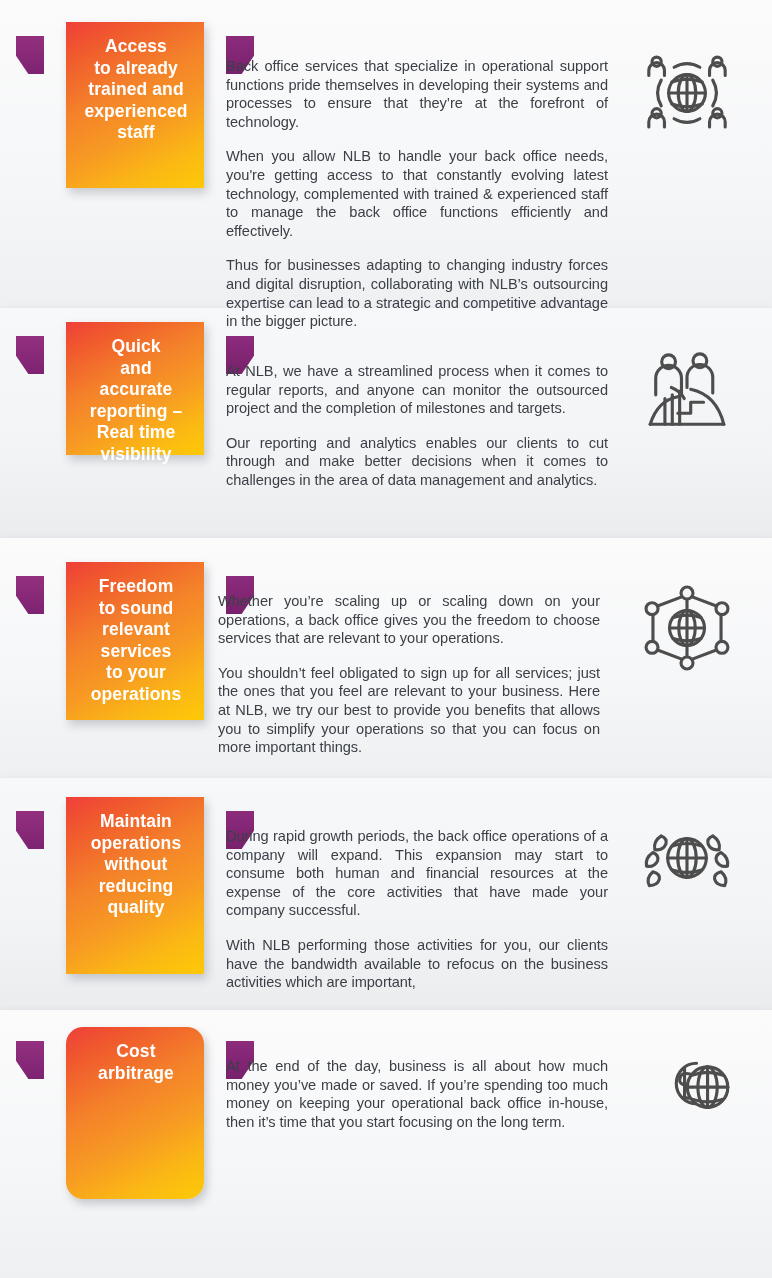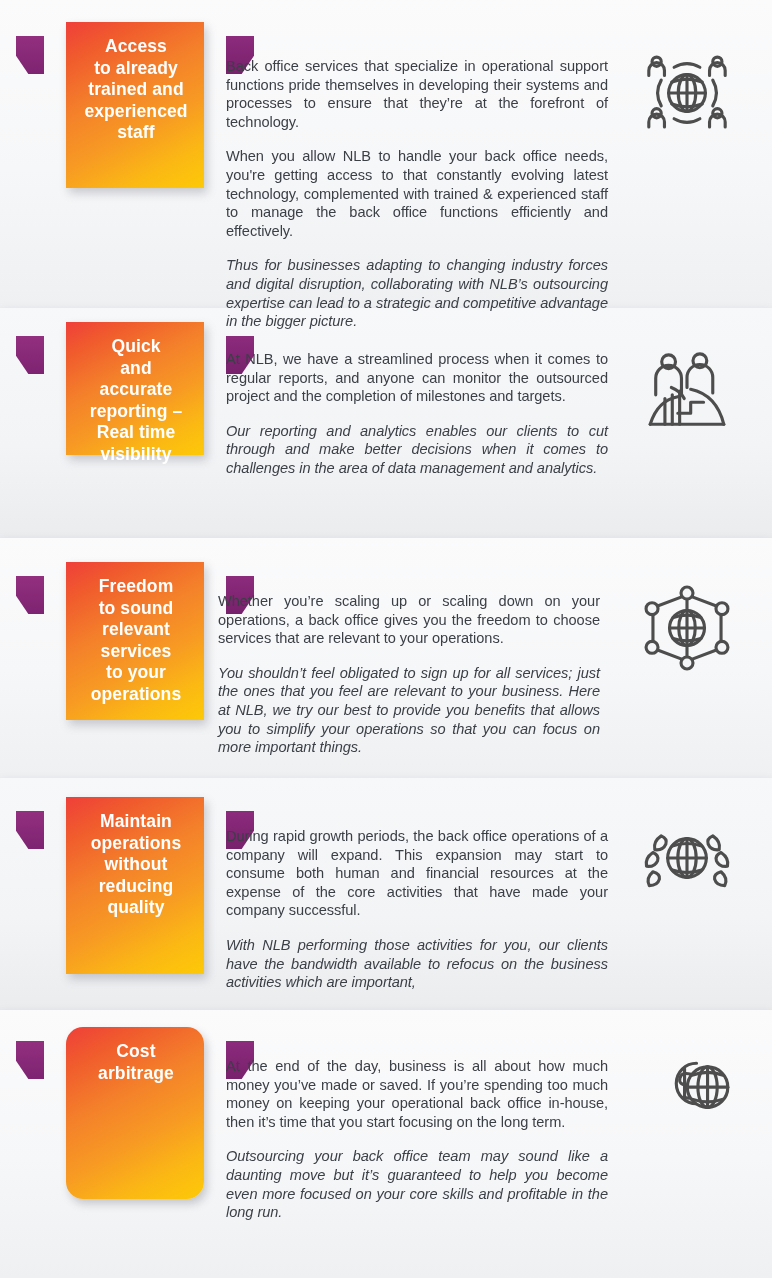--- a/index.html
+++ b/index.html
@@ -85,21 +85,21 @@
     width: 390px;
     color: #3b3f46;
     font-size: 14.6px;
     line-height: 18.6px;
     text-align: justify;
     letter-spacing: -0.05px;
   }
   .copy p {
     margin: 0 8px 16px 0;
   }
-  .copy p:last-child { margin-bottom: 0; font-style: italic; }
+  .copy p:last-child { margin-bottom: 0; }
 
   
   .icon-wrap {
     position: absolute;
     width: 92px;
     height: 92px;
   }
   .icon-wrap svg { display: block; width: 100%; height: 100%; }
 </style>
 </head>
@@ -157,21 +157,21 @@
     <div class="wing right"></div>
     <div class="body" style="height:133px;">
       <div>Quick</div>
       <div>and</div>
       <div>accurate</div>
       <div>reporting –</div>
       <div>Real time</div>
       <div>visibility</div>
     </div>
   </div>
-  <div class="copy" style="left:226px;top:350px;">
+  <div class="copy" style="left:226px;top:362px;">
     <p>At NLB, we have a streamlined process when it comes to regular reports, and anyone can monitor the outsourced project and the completion of milestones and targets.</p>
     <p>Our reporting and analytics enables our clients to cut through and make better decisions when it comes to challenges in the area of data management and analytics.</p>
   </div>
   <div class="icon-wrap" style="left:641px;top:347px;">
     <svg viewBox="0 0 100 100" fill="none" stroke="#4d4d4d" stroke-width="3.4" stroke-linecap="round" stroke-linejoin="round">
       <circle cx="30" cy="16" r="7.5"></circle>
       <path d="M16 52 V34 a14 14 0 0 1 28 0 V52"></path>
       <circle cx="64" cy="15" r="7.5"></circle>
       <path d="M50 44 V33 a14 14 0 0 1 28 0 V50"></path>
       <path d="M10 84 q8 -26 30 -30"></path>
@@ -261,21 +261,20 @@
   <div class="ribbon" style="left:42px;top:1027px;">
     <div class="wing left"></div>
     <div class="wing right"></div>
     <div class="body" style="height:172px;border-radius:17px;">
       <div>Cost</div>
       <div>arbitrage</div>
     </div>
   </div>
   <div class="copy" style="left:226px;top:1057px;">
     <p>At the end of the day, business is all about how much money you’ve made or saved. If you’re spending too much money on keeping your operational back office in-house, then it’s time that you start focusing on the long term.</p>
-    <p>Outsourcing your back office team may sound like a daunting move but it’s guaranteed to help you become even more focused on your core skills and profitable in the long run.</p>
   </div>
   <div class="icon-wrap" style="left:645px;top:1043px;">
     <svg viewBox="0 0 100 100" fill="none" stroke="#4d4d4d" stroke-width="3.4" stroke-linecap="round" stroke-linejoin="round">
       <path d="M56 22 A22 22 0 1 0 56 66"></path>
       <path d="M43 28 v32"></path>
       <path d="M50 34 q-10 -3 -12 4 q-2 7 8 8 q10 2 8 9 q-2 7 -12 4"></path>
       <circle cx="68" cy="48" r="22" fill="#f6f7f8"></circle>
       <ellipse cx="68" cy="48" rx="10.5" ry="22"></ellipse>
       <line x1="46" y1="48" x2="90" y2="48"></line>
       <line x1="68" y1="26" x2="68" y2="70"></line>

